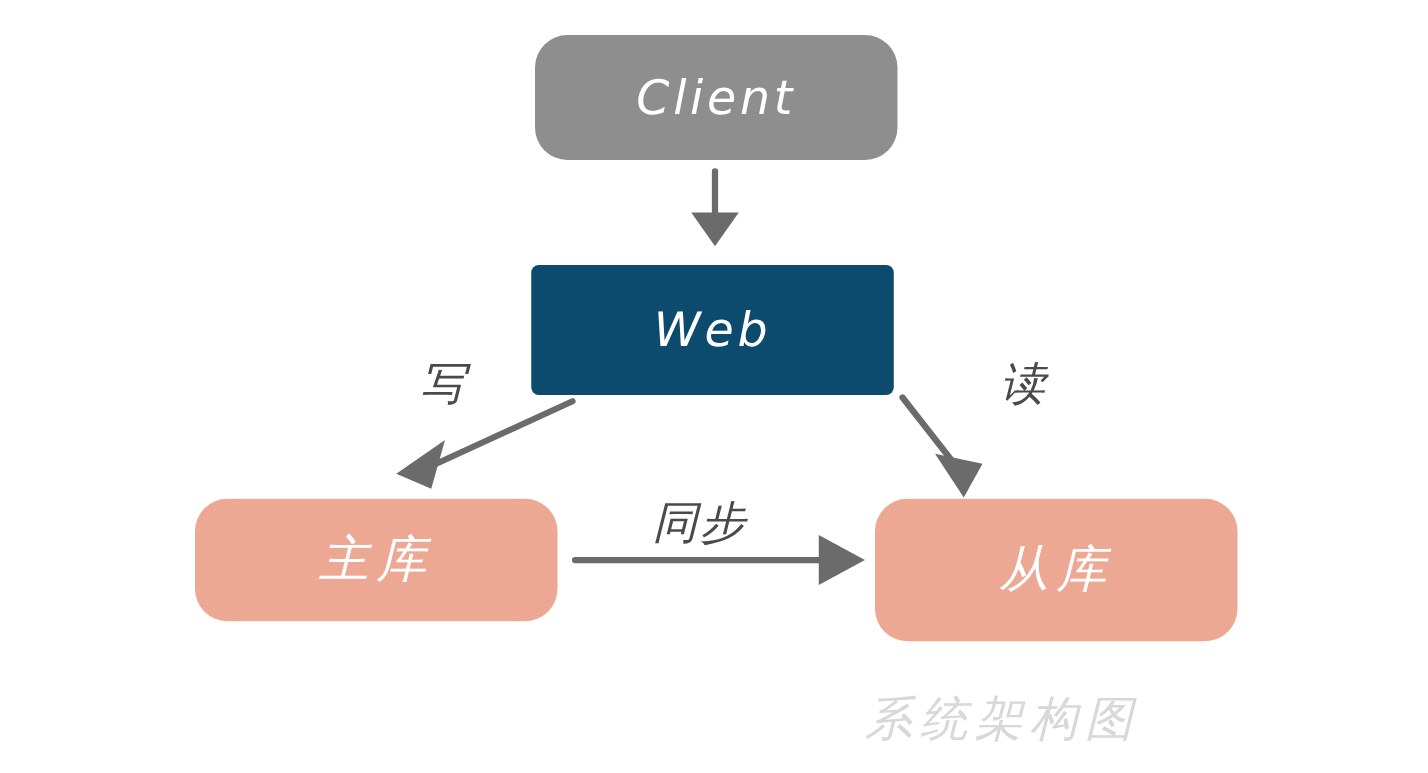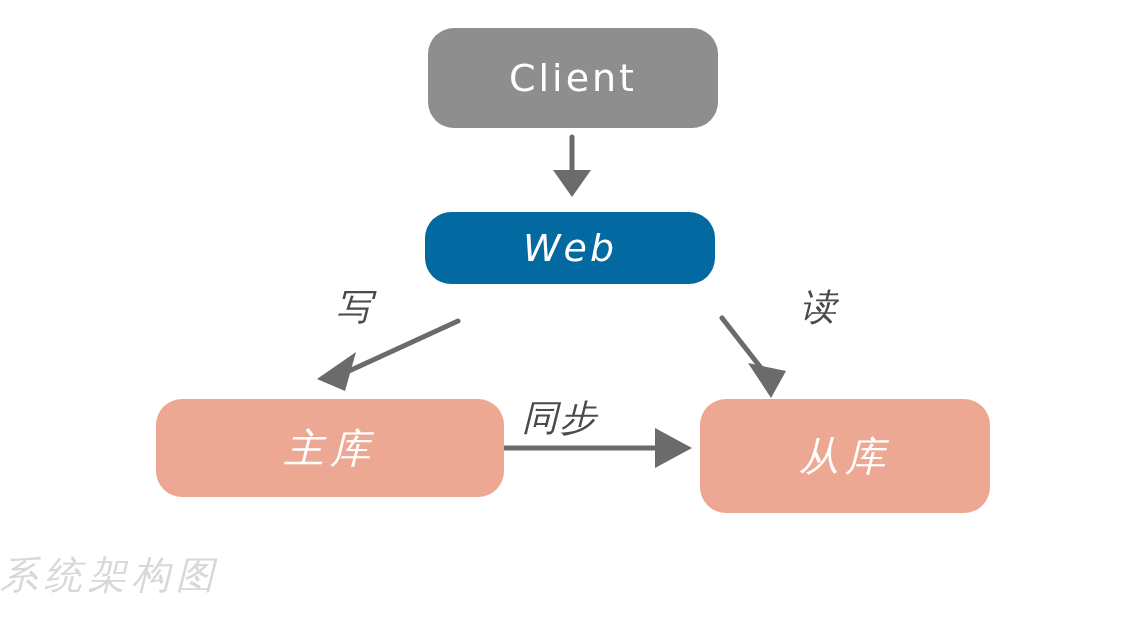--- a/index.html
+++ b/index.html
@@ -38,39 +38,40 @@
     left: 428px;
     top: 28px;
     width: 290px;
     height: 100px;
     background: #8e8e8e;
     border-radius: 26px;
   }
   .node-client .node-label {
     font-size: 38px;
     letter-spacing: 3px;
+    font-style: italic;
     font-family: "DejaVu Sans", sans-serif;
   }
   .node-web {
     left: 425px;
     top: 212px;
     width: 290px;
-    height: 72px;
-    background: #0369a1;
-    border-radius: 26px;
+    height: 104px;
+    background: #0c4a6e;
+    border-radius: 6px;
   }
   .node-web .node-label {
     font-size: 38px;
     letter-spacing: 3px;
     font-style: italic;
   }
   .node-master {
     left: 156px;
     top: 399px;
-    width: 348px;
+    width: 290px;
     height: 98px;
     background: #eda893;
     border-radius: 26px;
   }
   .node-slave {
     left: 700px;
     top: 399px;
     width: 290px;
     height: 114px;
     background: #eda893;
@@ -92,21 +93,21 @@
     white-space: nowrap;
   }
   .label-write { left: 336px; top: 283px; }
   .label-read  { left: 800px; top: 283px; }
   .label-sync  { left: 522px; top: 394px; }
   .caption {
     position: absolute;
     left: 0;
     top: 550px;
     width: 912px;
-    text-align: left;
+    text-align: right;
     color: #d8d8d8;
     font-size: 38px;
     letter-spacing: 6px;
     font-style: italic;
     user-select: none;
   }
 </style>
 </head>
 <body>
 

